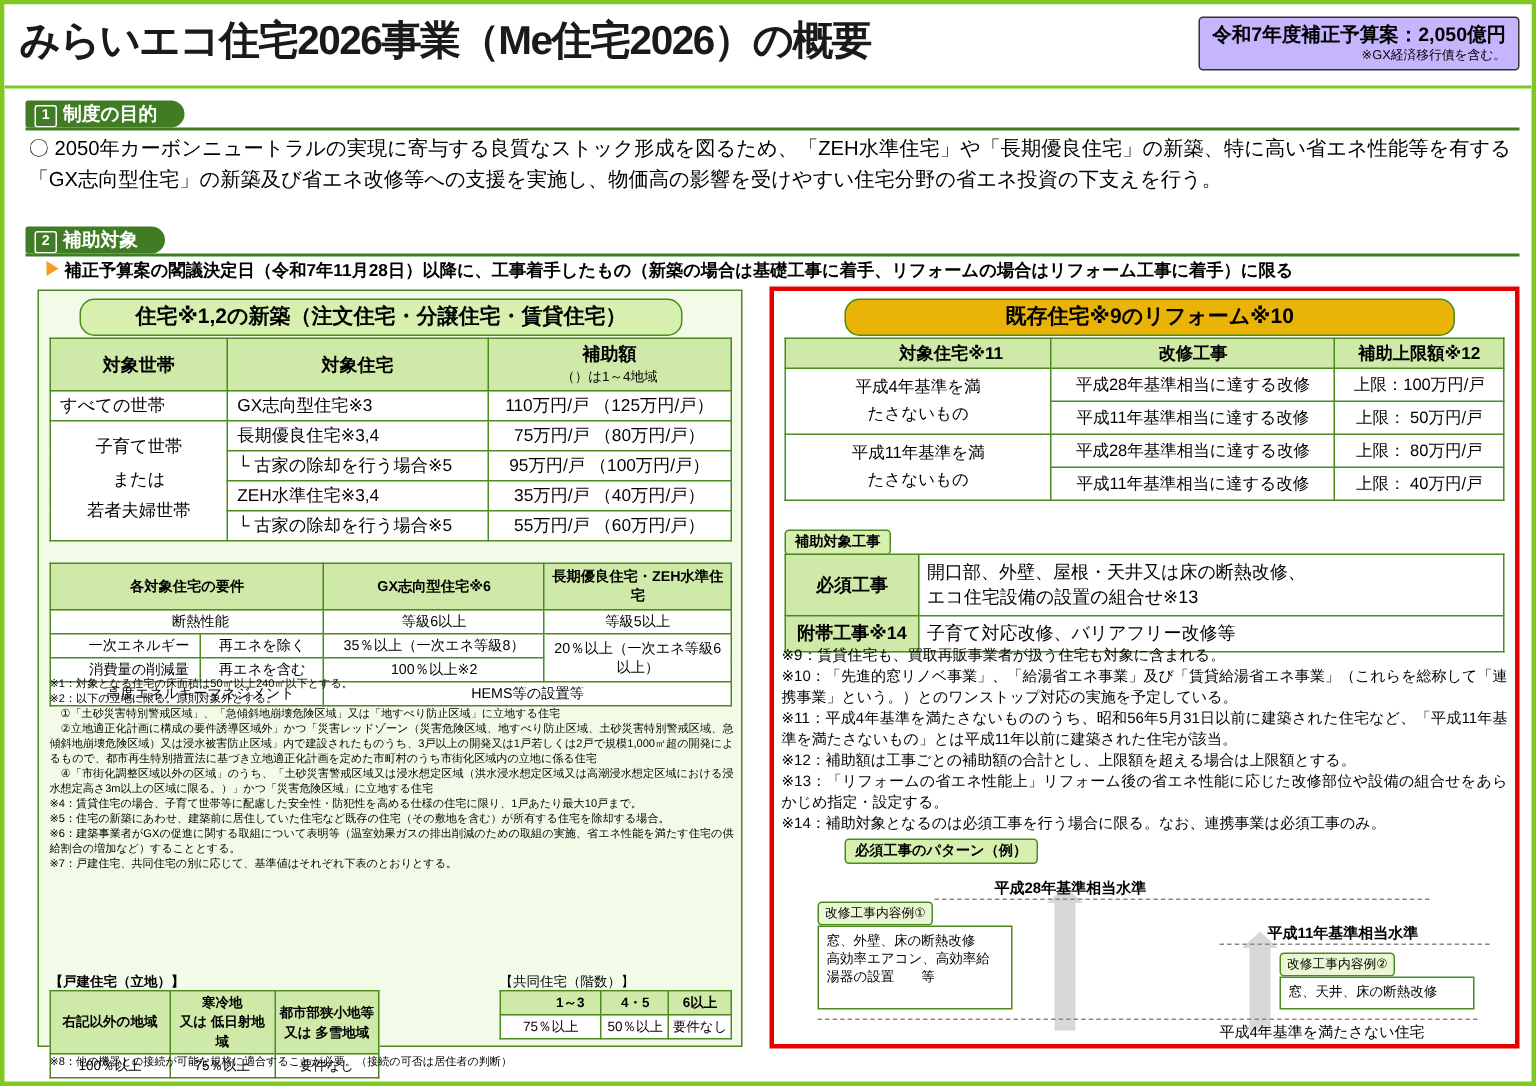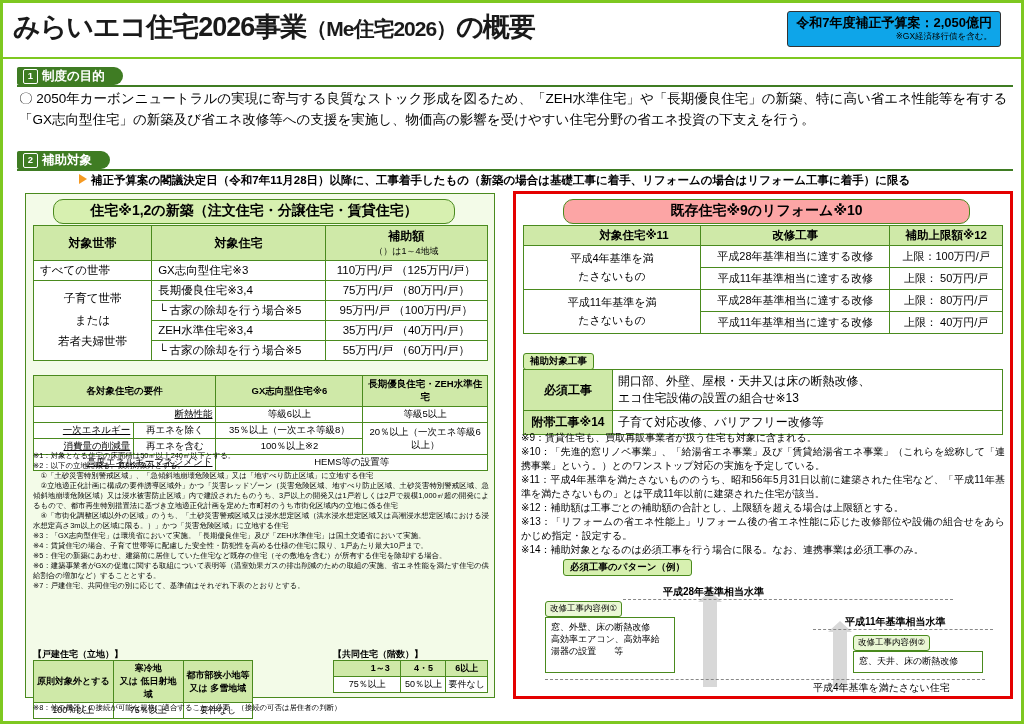--- a/index.html
+++ b/index.html
@@ -23,26 +23,26 @@
     box-sizing:border-box;
     border-bottom:2px solid #7ec820;
     background:#fff;
   }
   .title{
     position:absolute;left:10px;top:6px;
     font-size:27px;font-weight:bold;letter-spacing:-1px;
     color:#1a1a1a;
     white-space:nowrap;
   }
-  .title .sub{font-size:21px;}
+  .title .sub{font-size:27px;}
   .budget-box{
-    position:absolute;right:20px;top:8px;
+    position:absolute;right:8px;top:8px;
     border:1.5px solid #333;border-radius:3px;
     padding:3px 8px 4px 8px;
-    background:#0ea5e9;
+    background:#c4b5fd;
     text-align:center;
     line-height:1.25;
   }
   .budget-main{font-size:13px;font-weight:bold;white-space:nowrap;}
   .budget-note{font-size:8.5px;white-space:nowrap;text-align:right;}
 
   
   .sec-head{
     position:absolute;
     height:18px;
@@ -67,21 +67,21 @@
   }
   
   .s1-body{
     position:absolute;left:16px;top:86px;width:990px;
     font-size:13.5px;line-height:1.55;
   }
 
   
   .s2-note{
     position:absolute;left:28px;top:170px;
-    font-size:11.5px;font-weight:bold;margin-left:48px;
+    font-size:11.5px;font-weight:bold;
   }
   .tri{
     display:inline-block;
     width:0;height:0;
     border-left:8px solid #f59a23;
     border-top:5px solid transparent;
     border-bottom:5px solid transparent;
     margin-right:4px;vertical-align:0px;
   }
 
@@ -115,54 +115,54 @@
   }
   .tbl th{background:#cfe9a8;font-weight:bold;}
   .t1{left:30px;top:222px;width:455px;}
   .t1 td.lbl{text-align:left;padding-left:6px;}
   .t1 .head{font-size:12px;}
   .amt{white-space:nowrap;}
 
   .t2{left:30px;top:372px;width:455px;font-size:9.5px;}
   .t2 th{background:#cfe9a8;}
   .t2 td{padding:1px 3px;}
-  .t2 td.rl{text-align:right;padding-left:21px;text-decoration:underline;}
+  .t2 td.rl{text-align:center;padding-left:21px;}
 
   .notes{
     position:absolute;left:30px;top:448px;width:456px;
     font-size:7.4px;line-height:1.35;
     text-align:justify;
   }
   .notes div{margin-bottom:0px;}
 
   .t3-title{
     position:absolute;left:30px;top:645px;font-size:9px;font-weight:bold;
   }
   .t3{left:30px;top:657px;width:220px;font-size:9px;}
   .t3 th,.t3 td{padding:1px 2px;}
   .t4-title{
-    position:absolute;left:330px;top:645px;font-size:9px;font-weight:bold;text-align:center;
+    position:absolute;left:330px;top:645px;font-size:9px;font-weight:normal;text-align:center;
   }
   .t4{left:330px;top:657px;width:155px;font-size:9px;}
   .t4 th,.t4 td{padding:1px 2px;}
   .foot-note{
     position:absolute;left:30px;top:700px;font-size:7.4px;
   }
 
   
   .right-panel{
     position:absolute;left:510px;top:188px;width:500px;height:508px;
     border:3px solid #e40000;
     box-sizing:border-box;
     background:#fff;
   }
   .rp-title{
     position:absolute;left:560px;top:196px;width:405px;
     text-align:center;
-    background:#fca5a5;
+    background:#eab308;
     border:1px solid #4a8a1e;
     border-radius:10px;
     font-size:14px;font-weight:bold;
     padding:2px 0 3px 0;
   }
   .rt1{left:520px;top:222px;width:480px;font-size:11px;}
   .rt1 td{padding:3px 3px;}
   .rt1 th{font-size:11.5px;}
 
   .sub-badge{
@@ -319,32 +319,31 @@
     </tr>
   </tbody>
     </table>
 
   <div class="notes">
     <div>※1：対象となる住宅の床面積は50㎡以上240㎡以下とする。</div>
     <div>※2：以下の立地に限る。原則対象外とする。</div>
     <div>　①「土砂災害特別警戒区域」、「急傾斜地崩壊危険区域」又は「地すべり防止区域」に立地する住宅</div>
     <div>　②立地適正化計画に構成の要件誘導区域外」かつ「災害レッドゾーン（災害危険区域、地すべり防止区域、土砂災害特別警戒区域、急傾斜地崩壊危険区域）又は浸水被害防止区域」内で建設されたものうち、3戸以上の開発又は1戸若しくは2戸で規模1,000㎡超の開発によるもので、都市再生特別措置法に基づき立地適正化計画を定めた市町村のうち市街化区域内の立地に係る住宅</div>
     <div>　④「市街化調整区域以外の区域」のうち、「土砂災害警戒区域又は浸水想定区域（洪水浸水想定区域又は高潮浸水想定区域における浸水想定高さ3m以上の区域に限る。）」かつ「災害危険区域」に立地する住宅</div>
-    <div>※3：「GX志向型住宅」は環境省において実施。「長期優良住宅」及び「ZEH水準住宅」は国土交通省において実施。</div>
     <div>※4：賃貸住宅の場合、子育て世帯等に配慮した安全性・防犯性を高める仕様の住宅に限り、1戸あたり最大10戸まで。</div>
     <div>※5：住宅の新築にあわせ、建築前に居住していた住宅など既存の住宅（その敷地を含む）が所有する住宅を除却する場合。</div>
     <div>※6：建築事業者がGXの促進に関する取組について表明等（温室効果ガスの排出削減のための取組の実施、省エネ性能を満たす住宅の供給割合の増加など）することとする。</div>
     <div>※7：戸建住宅、共同住宅の別に応じて、基準値はそれぞれ下表のとおりとする。</div>
   </div>
 
   <div class="t3-title">【戸建住宅（立地）】</div>
   <table class="tbl t3">
     <tbody>
         <tr>
-      <th style="width:80px;">原則対象外とする</th>
+      <th style="width:80px;">右記以外の地域</th>
       <th style="width:70px;">
         <div>寒冷地</div>
         <div>又は 低日射地域</div>
       </th>
       <th style="width:70px;">
         <div>都市部狭小地等</div>
         <div>又は 多雪地域</div>
       </th>
     </tr>
     <tr>

